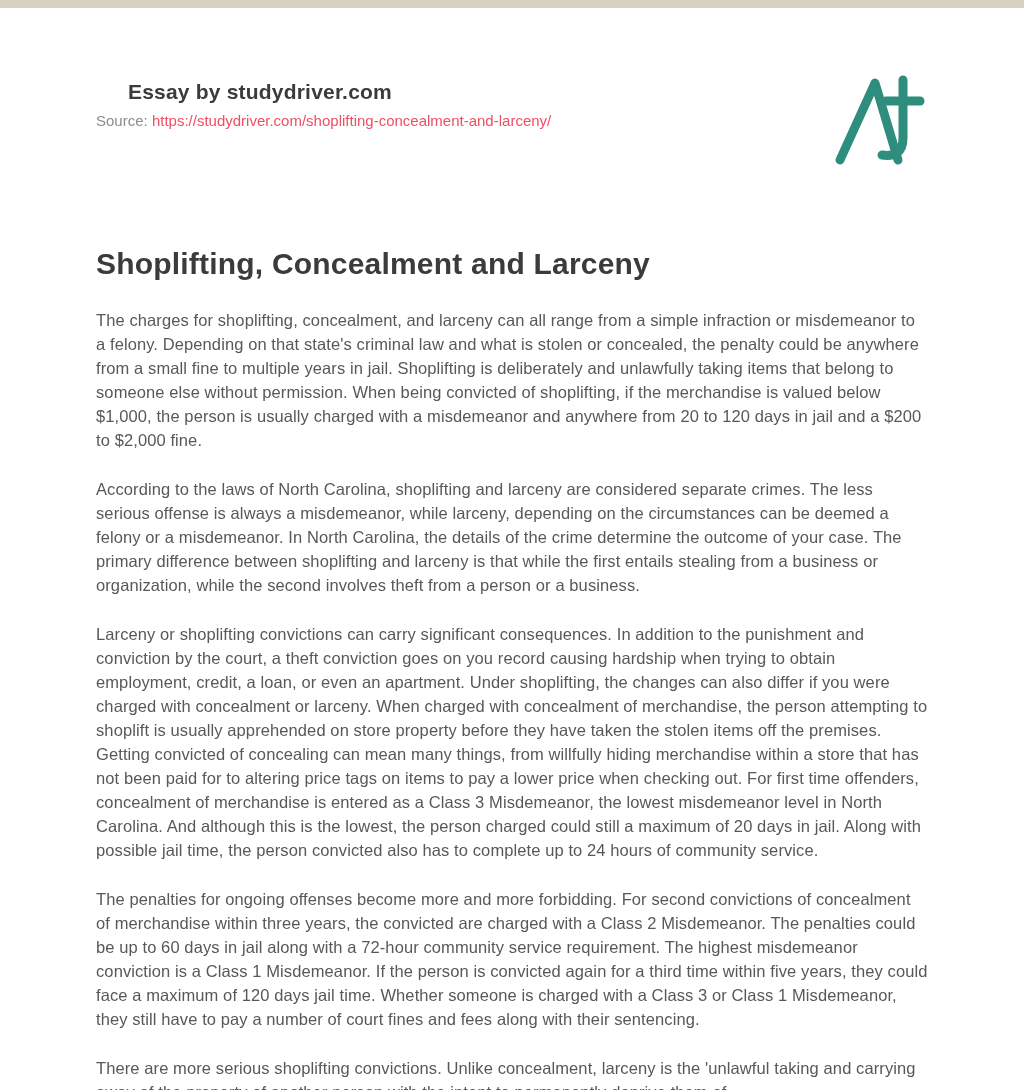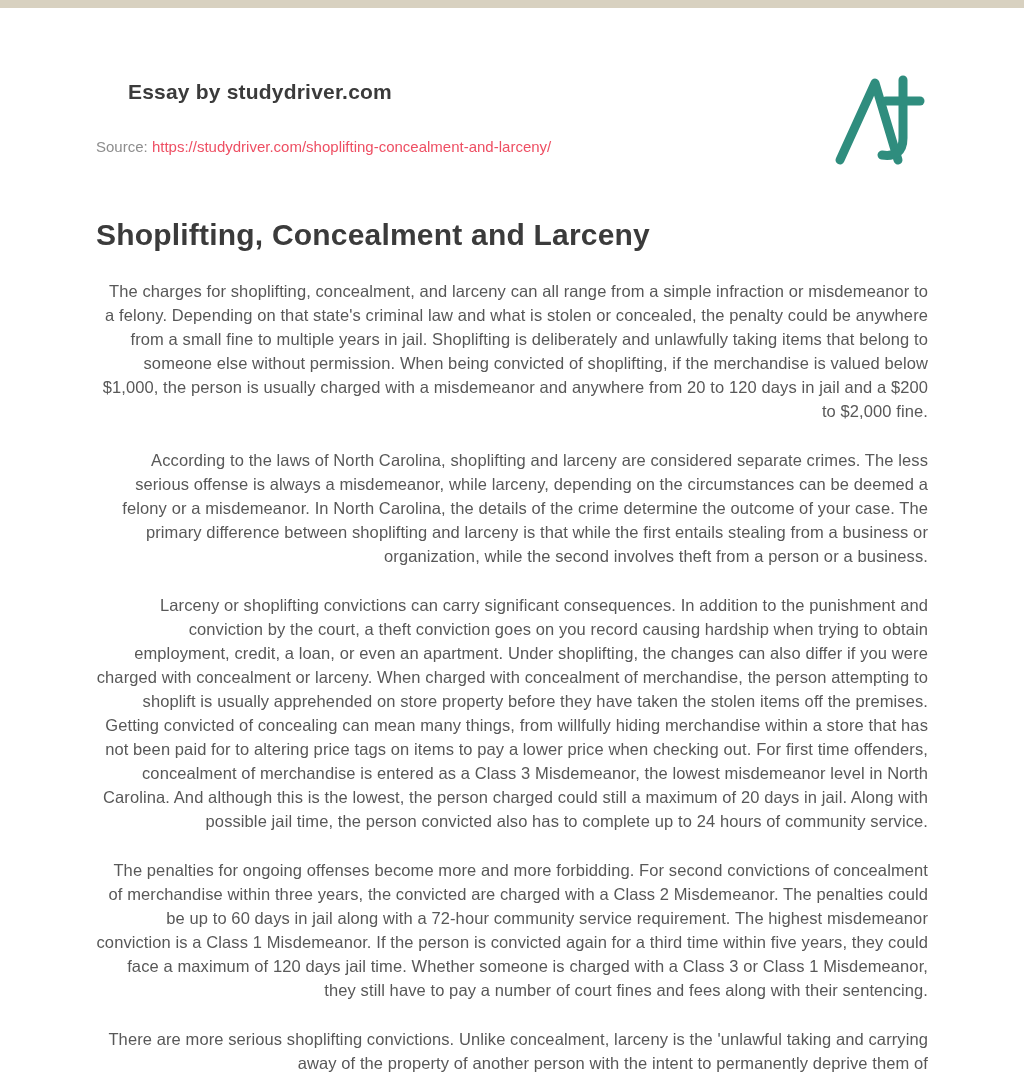--- a/index.html
+++ b/index.html
@@ -25,52 +25,51 @@
     padding: 72px 96px 0 96px;
   }
   .byline {
     font-size: 21px;
     font-weight: 700;
     color: #3b3b3b;
     letter-spacing: 0.2px;
     margin-left: 32px;
   }
   .source-line {
-    margin-top: 34px;
+    margin-top: 8px;
     font-size: 15px;
     color: #8d8d8d;
   }
   .source-link {
     color: #ee4f63;
     text-decoration: none;
     cursor: pointer;
   }
   .logo {
     position: absolute;
     top: 62px;
     right: 98px;
     width: 100px;
     height: 100px;
   }
   .essay-title {
-    margin-top: 63px;
+    margin-top: 118px;
     font-size: 30px;
     font-weight: 700;
     color: #3b3b3b;
     letter-spacing: 0.2px;
   }
   .paragraph {
     margin: 0;
     margin-top: 25px;
     max-width: 832px;
     font-size: 16.5px;
     line-height: 24px;
     color: #585858;
     letter-spacing: 0.1px;
-    text-align: right;
   }
   .paragraph:first-of-type { margin-top: 27px; }
 </style>
 </head>
 <body>
 
 <div class="top-edge"></div>
 
 <div class="content">
 

